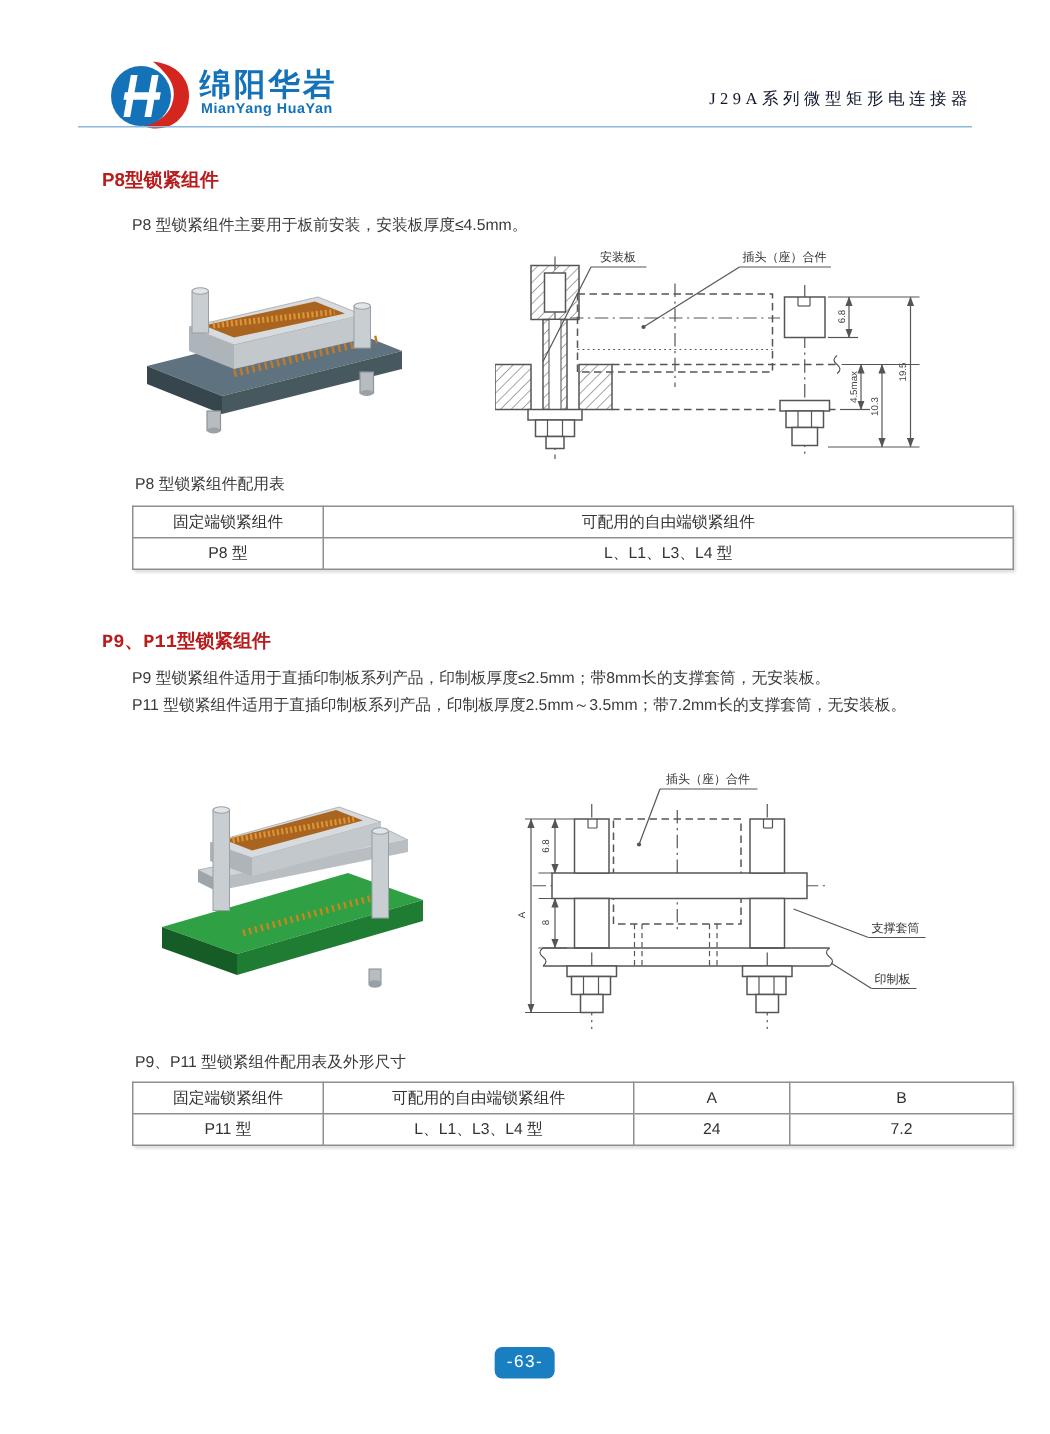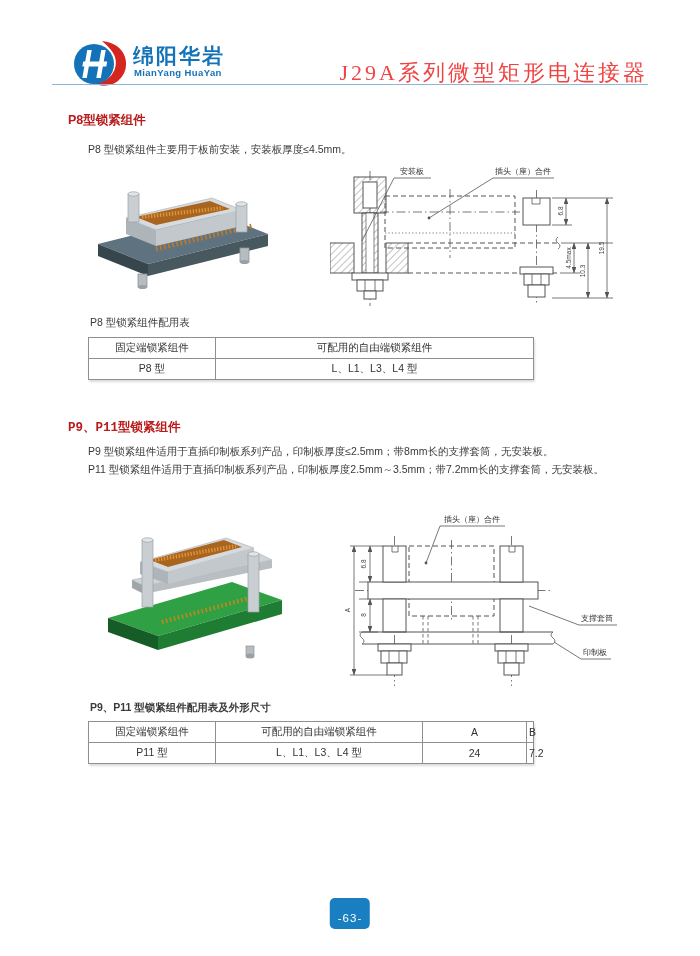--- a/index.html
+++ b/index.html
@@ -8,58 +8,58 @@
     position:relative; width:700px; height:956px; background:#ffffff;
     font-family:"Liberation Sans", sans-serif; color:#333; overflow:hidden;border-radius:11px;
   }
   
   .logo-icon { position:absolute; left:74px; top:40px; }
   .logo-cn { position:absolute; left:133px; top:42px; font-size:21px; font-weight:bold;
              color:#1472b8; letter-spacing:2px; }
   .logo-en { position:absolute; left:134px; top:67px; font-size:9.5px; font-weight:bold;
              color:#1472b8; letter-spacing:0.4px; }
   .doc-title { position:absolute; right:52px; top:58px; font-family:"Liberation Serif", serif;
-               font-size:22px; color:#ef4444; letter-spacing:3px; }
+               font-size:11px; color:#0f172a; letter-spacing:3px; }
   .header-rule { position:absolute; left:52px; right:52px; top:84px; height:1px; background:#8cb8d8; }
   
   .sec-title { position:absolute; left:68px; font-size:12.5px; font-weight:bold; color:#b91c1c; }
   .sec-title.t1 { top:112px; }
   .sec-title.t2 { top:419px;font-family:Liberation Mono, monospace; }
   .para { position:absolute; left:88px; font-size:10.5px; color:#3a3a3a; }
   .para.p8d  { top:143px; }
   .para.p9d  { top:445px; }
   .para.p11d { top:463px; }
   .caption { position:absolute; left:90px; font-size:10.5px; color:#3a3a3a; }
   .caption.c1 { top:316px; }
-  .caption.c2 { top:701px;font-weight:bold; }
+  .caption.c2 { top:701px; }
   
   .fig { position:absolute; }
   .img1  { left:90px;  top:188px; }
   .draw1 { left:330px; top:163px; }
   .img2  { left:100px; top:518px; }
   .draw2 { left:345px; top:508px; }
   svg .ln      { fill:none; stroke:#555; stroke-width:1; }
   svg .thin    { stroke-width:0.8; }
   svg .dash    { stroke-dasharray:5 3; }
   svg .dashsm  { stroke-dasharray:3.5 2.5; }
   svg .dashdot { stroke-dasharray:9 3 1.5 3; }
   svg .dot     { stroke-dasharray:1.2 2.2; }
   svg .lbl     { font-size:8px; fill:#333; font-family:"Liberation Sans",sans-serif; }
   svg .dimtxt  { font-size:6.5px; fill:#444; font-family:"Liberation Sans",sans-serif; }
   
   .cfg-table { position:absolute; left:88px; border-collapse:collapse; table-layout:fixed;
-               width:446px; box-shadow:1px 2px 2px rgba(0,0,0,0.14); background:#fff; }
+               width:588px; box-shadow:1px 2px 2px rgba(0,0,0,0.14); background:#fff; }
   .cfg-table.tb1 { top:337px; }
   .cfg-table.tb2 { top:721px; }
   .cfg-table td { border:1px solid #8f8f8f; height:21px; text-align:center;
                   font-size:10.5px; color:#333; padding:0 2px; }
   
   .page-badge { position:absolute; top:898px; left:50%; transform:translateX(-50%);
                 background:#1a7fc0; color:#ffffff; font-size:11.5px; line-height:1;
-                padding:15px 8px 4px; border-radius:5px; letter-spacing:1px; }
+                padding:5px 8px 4px; border-radius:5px; letter-spacing:1px; }
 </style>
 </head>
 <body>
 
 <div class="page">
 
   <svg class="logo-icon" width="54" height="46" viewBox="0 0 54 46">
     <path d="M28 1 Q46 3 51 17 Q55 31 44 41 Q37 46.5 27 45.5 Q24 45 21.5 43.5 Q36 41 40.5 30 Q44.5 19 37 10 Q33 5 28 1 Z" fill="#d4261f"></path>
     <circle cx="20" cy="24" r="20" fill="#1472b8"></circle>
     <g transform="skewX(-10)">

